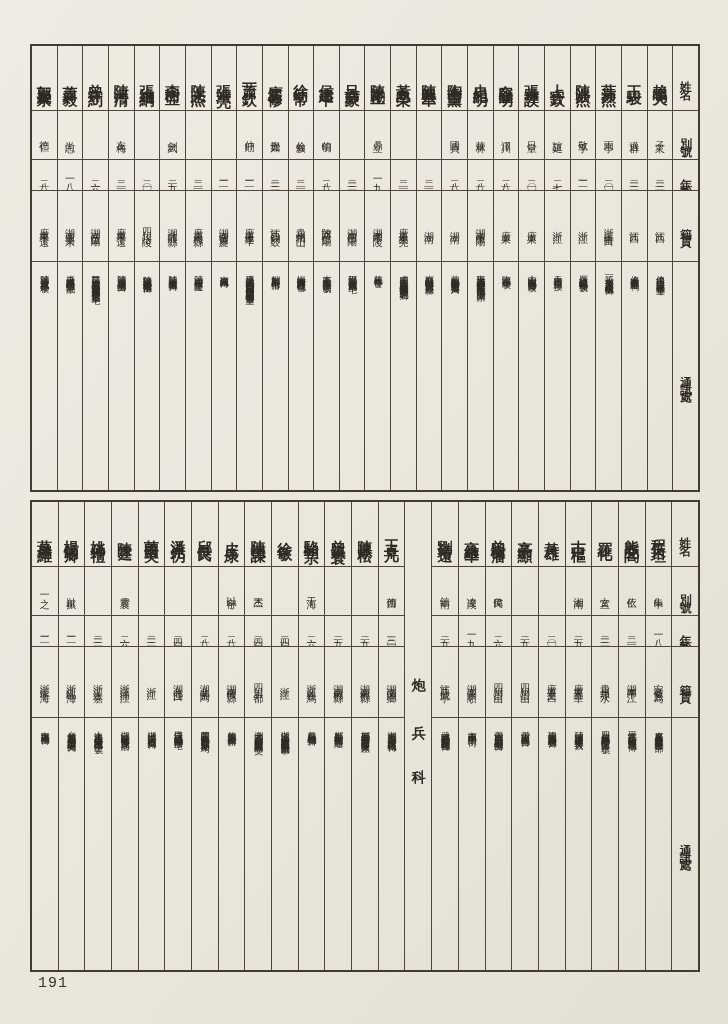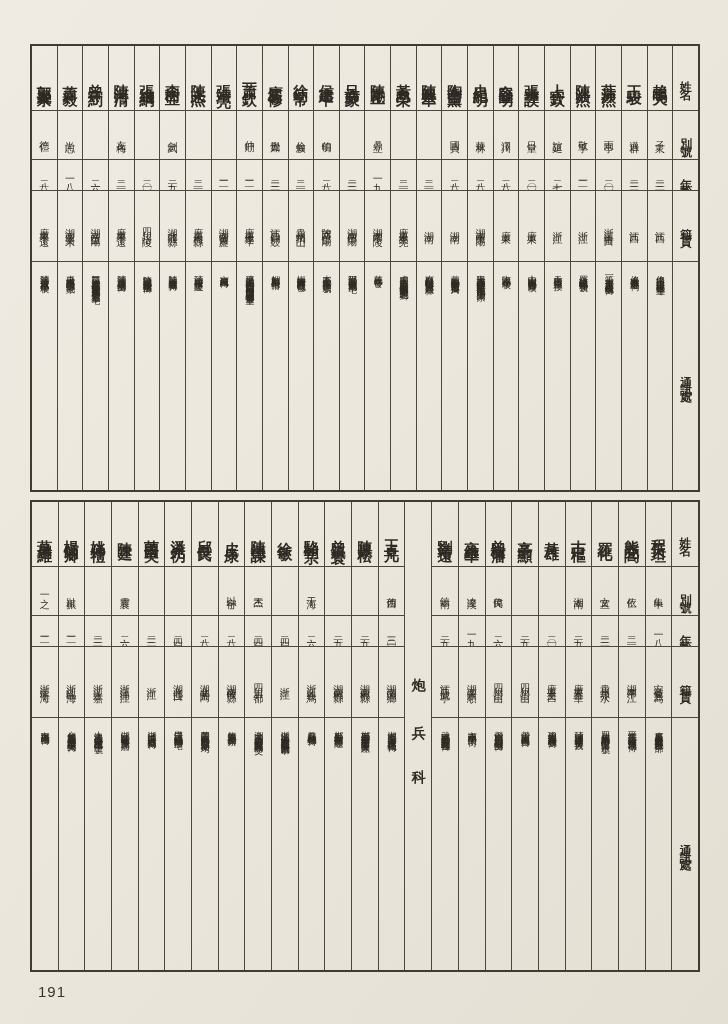--- a/index.html
+++ b/index.html
@@ -40,23 +40,23 @@
   }
   .c-name .vtext{letter-spacing:4px;line-height:16px;}
   .c-origin .vtext{letter-spacing:3px;}
   .c-addr .vtext{letter-spacing:1px;line-height:11px;}
   .header-col .cell{font-weight:bold;}
   .header-col .vtext{font-size:12px;letter-spacing:7px;}
   .header-col .c-addr{align-items:center;padding-top:0;}
   .divider-col{justify-content:center;align-items:center;display:flex;flex-direction:row;}
   .divider-col .vtext{font-size:14px;font-weight:bold;letter-spacing:46px;line-height:18px;}
   .page-number{
-    position:absolute;left:38px;bottom:24px;
+    position:absolute;left:38px;bottom:32px;
     font-size:15px;letter-spacing:1px;color:#3a332b;
-    font-family:Liberation Sans, sans-serif;
+    font-family:Liberation Mono, monospace;
   }
 </style>
 </head>
 <body>
 
 <div class="sheet">
   <div class="table" id="top-table">
       <div class="col header-col">
         <div class="cell c-name">
           <span class="vtext">姓名</span>

